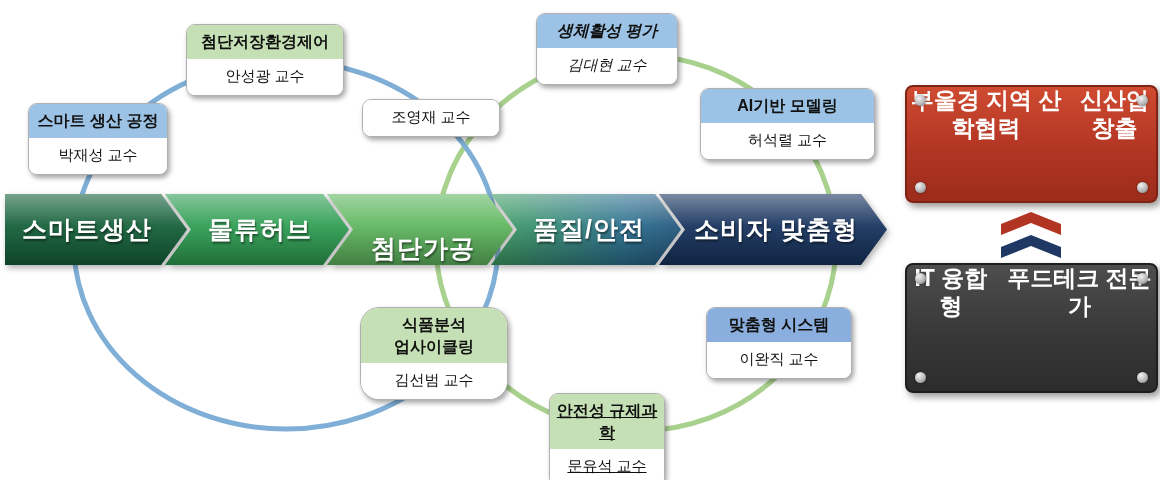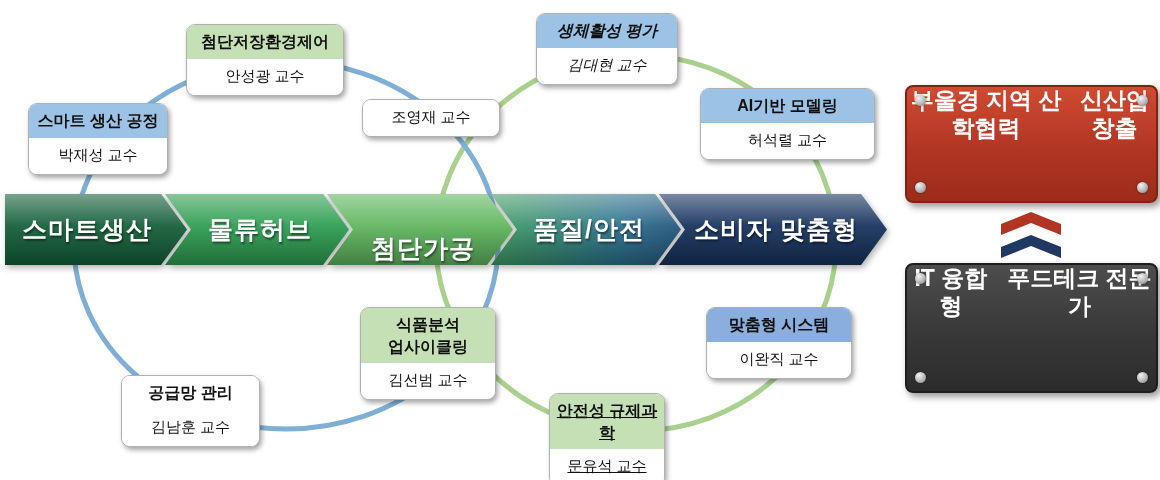--- a/index.html
+++ b/index.html
@@ -127,26 +127,22 @@
   <div class="node" style="left:536px; top:13px; width:142px;font-style:italic;">
     <div class="node-header blue">생체활성 평가</div>
     <div class="node-body">김대현 교수</div>
   </div>
 
   <div class="node" style="left:700px; top:88px; width:175px;">
     <div class="node-header blue">AI기반 모델링</div>
     <div class="node-body">허석렬 교수</div>
   </div>
 
-  <div class="node" style="left:121px; top:375px; width:139px;">
-    <div class="node-header plain">공급망 관리</div>
-    <div class="node-body">김남훈 교수</div>
-  </div>
 
-  <div class="node" style="left:360px; top:307px; width:136px;">
+  <div class="node" style="left:360px; top:307px; width:148px;border-radius:19px;">
     <div class="node-header green">식품분석
 업사이클링</div>
     <div class="node-body">김선범 교수</div>
   </div>
 
   <div class="node" style="left:549px; top:393px; width:116px;text-decoration:underline;">
     <div class="node-header green">안전성 규제과학</div>
     <div class="node-body">문유석 교수</div>
   </div>
 

